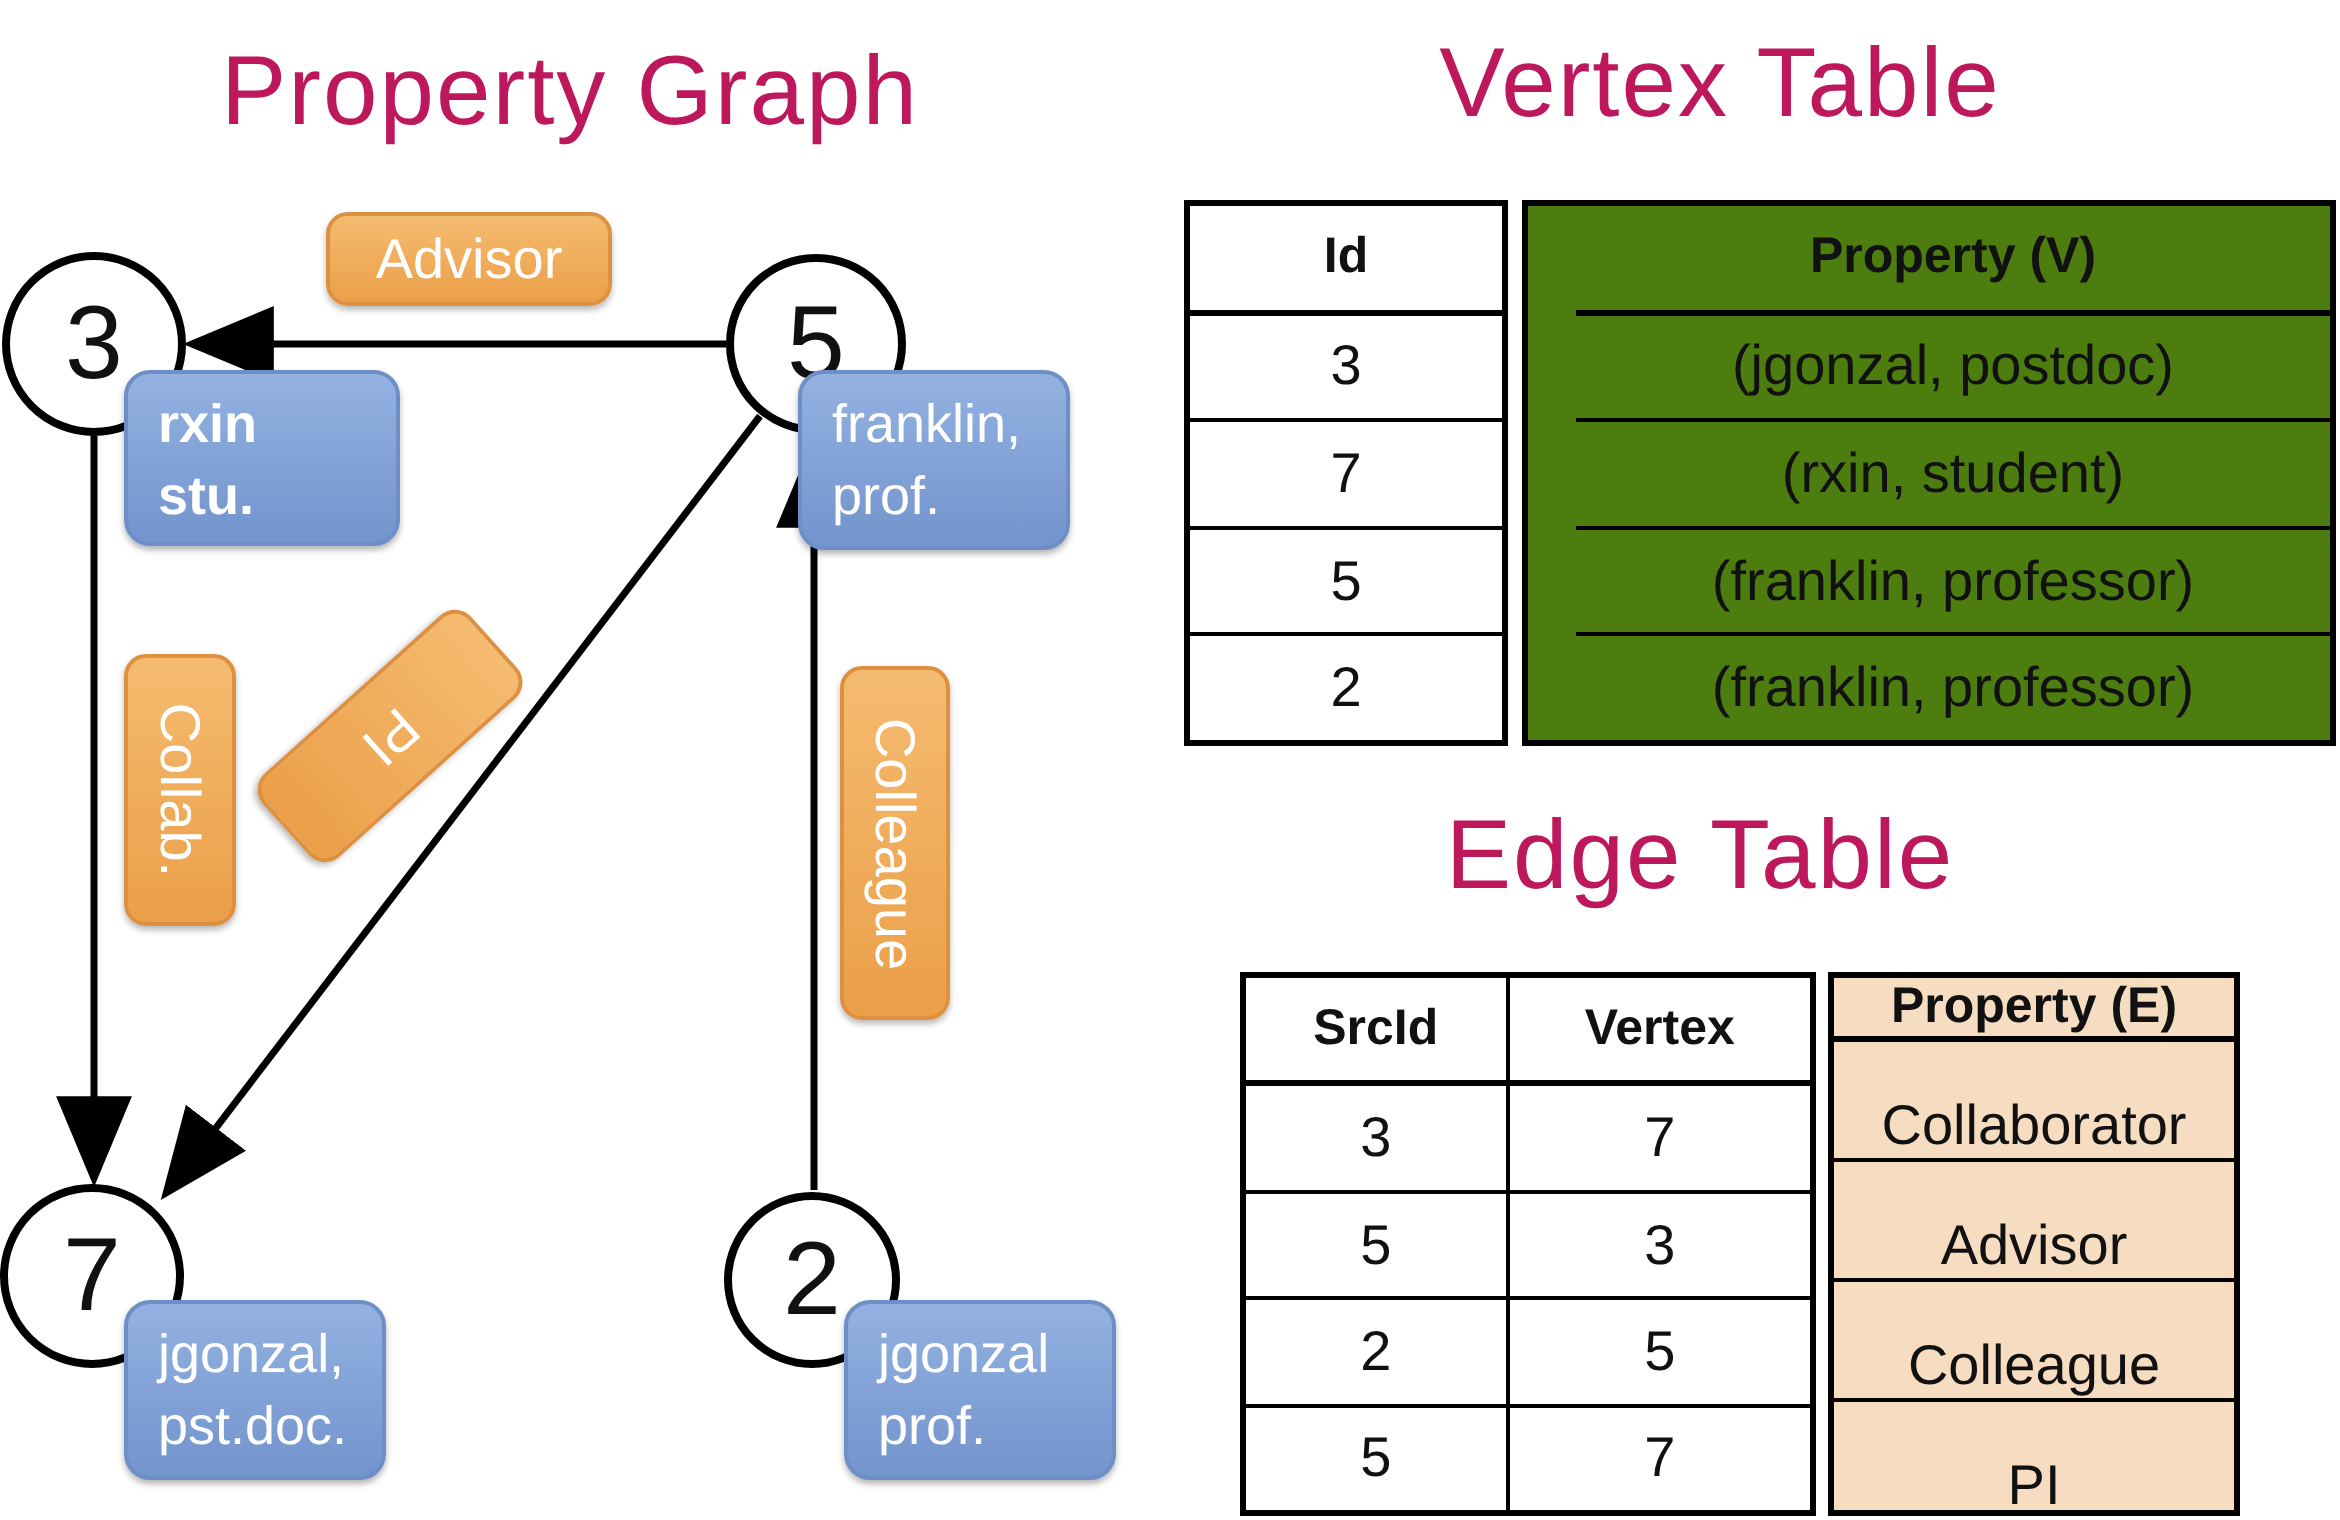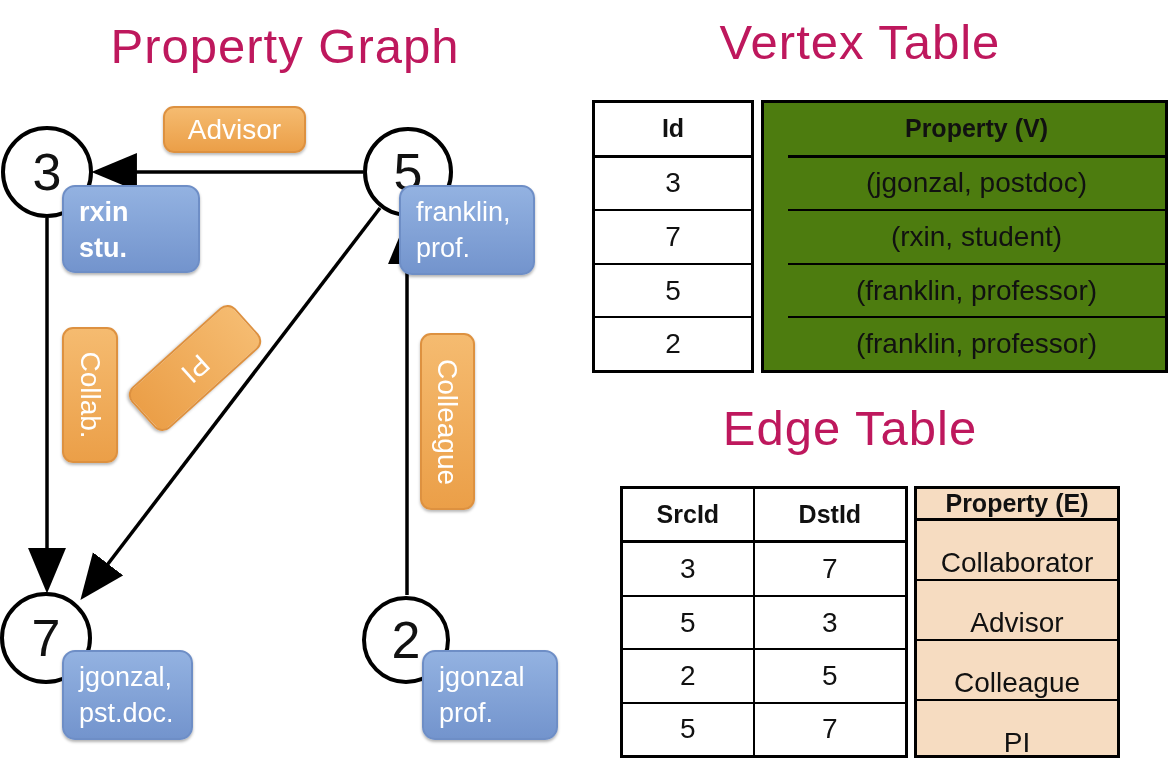--- a/index.html
+++ b/index.html
@@ -201,21 +201,21 @@
       <div class="trow">(rxin, student)</div>
       <div class="trow">(franklin, professor)</div>
       <div class="trow">(franklin, professor)</div>
     </div>
   </div>
 
   <div class="tbl-wrap edge-tbl">
     <div class="subtbl col-srcdst">
       <div class="trow hdr split">
         <div class="cell c-src">SrcId</div>
-        <div class="cell c-dst">DstId</div>
+        <div class="cell c-dst">Vertex</div>
       </div>
       <div class="trow split">
         <div class="cell c-src">3</div>
         <div class="cell c-dst">7</div>
       </div>
       <div class="trow split">
         <div class="cell c-src">5</div>
         <div class="cell c-dst">3</div>
       </div>
       <div class="trow split">

